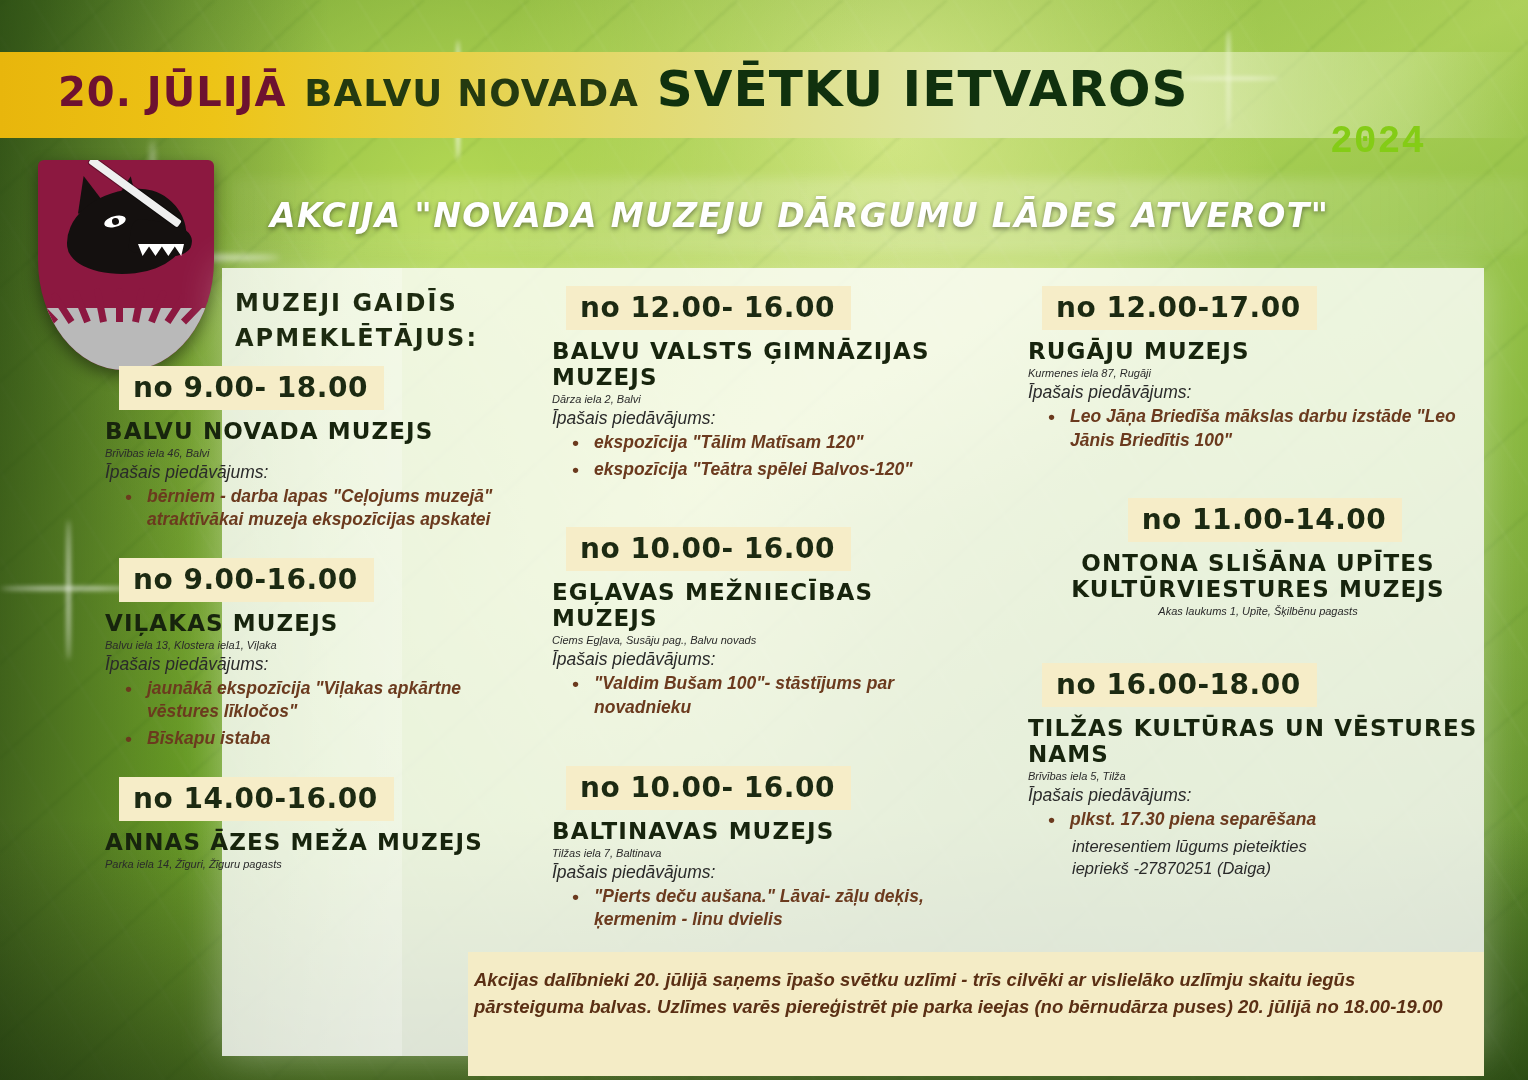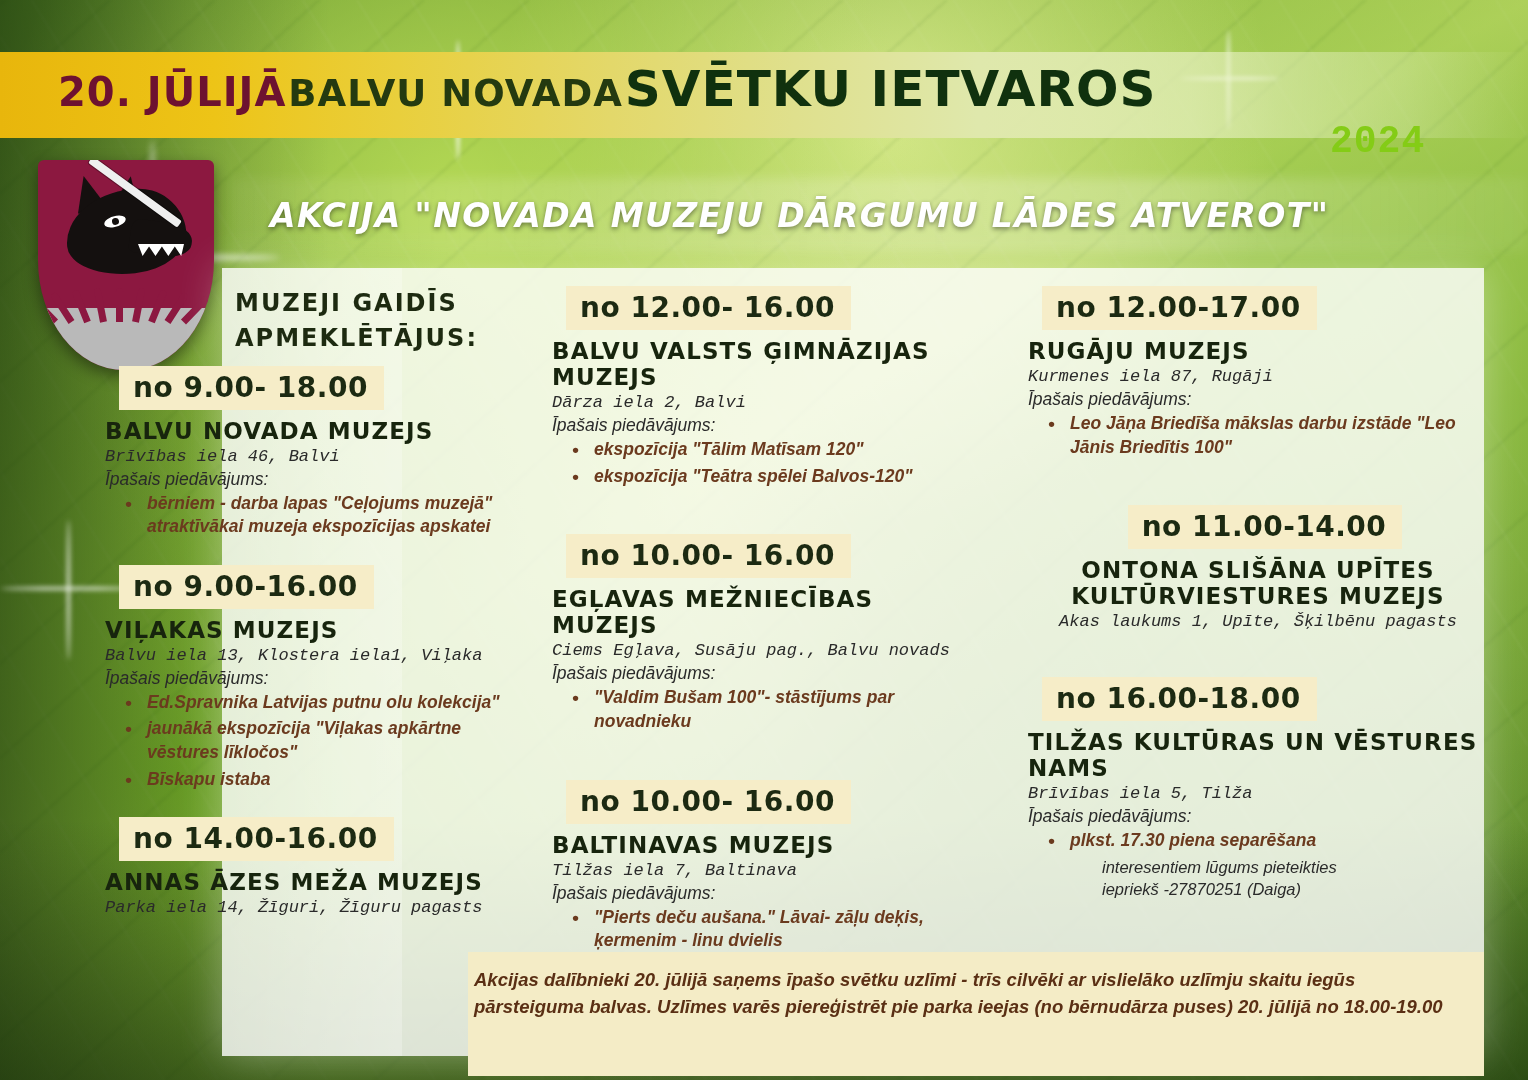--- a/index.html
+++ b/index.html
@@ -56,21 +56,21 @@
     background: linear-gradient(90deg,
        #e8b60c 0%, #edc417 14%, #e9cf3c 26%,
        #e3d86a 40%, #dfe08d 52%, #dfe8ac 64%,
        rgba(230,240,190,0.72) 78%, rgba(235,245,205,0.30) 92%, rgba(235,245,205,0.0) 100%);
   }
   .header-text {
     position: absolute;
     left: 58px; top: 60px;
     display: flex;
     align-items: baseline;
-    gap: 2px;
+    gap: 18px;
     white-space: nowrap;
   }
   .h-date {
     font-family: "DejaVu Sans", sans-serif;
     font-weight: bold;
     font-size: 40px;
     letter-spacing: 1px;
     color: #6d1230;
   }
   .h-mid {
@@ -297,23 +297,23 @@
   }
   .museum {
     font-family: "DejaVu Sans", sans-serif;
     font-weight: bold;
     font-size: 23px;
     letter-spacing: 1.1px;
     color: #17240d;
     margin: 2px 0 3px 0;
   }
   .addr {
-    font-family: Liberation Mono, monospace;
+    font-family: Liberation Sans, sans-serif;
     font-style: italic;
-    font-size: 17px;
+    font-size: 11px;
     color: #2a2a2a;
     margin: 0 0 3px 0;
   }
   .offer-label {
     font-family: "Liberation Sans", sans-serif;
     font-style: italic;
     font-size: 17.5px;
     color: #2a2a2a;
     margin: 0 0 2px 0;
   }
@@ -339,21 +339,21 @@
     left: -14px;
     top: -1px;
     font-size: 19px;
     color: #6b3a1e;
   }
   .note {
     font-family: "Liberation Sans", sans-serif;
     font-style: italic;
     font-size: 16.5px;
     color: #2a2a2a;
-    margin: 2px 0 0 74px;
+    margin: 2px 0 0 44px;
     line-height: 1.35;
   }
 
   
   .footer {
     position: absolute;
     left: 468px; top: 952px;
     width: 1016px;
     height: 124px;
     background: #f4ecc6;
@@ -434,21 +434,20 @@
       <li>bērniem - darba lapas "Ceļojums muzejā" atraktīvākai muzeja ekspozīcijas apskatei</li>
     </ul>
   </div>
 
   <div class="entry">
     <div class="time">no 9.00-16.00</div>
     <div class="museum">VIĻAKAS MUZEJS</div>
     <div class="addr">Balvu iela 13, Klostera iela1, Viļaka</div>
     <div class="offer-label">Īpašais piedāvājums:</div>
     <ul class="offers">
-      <li>Ed.Spravnika Latvijas putnu olu kolekcija"</li>
       <li>jaunākā ekspozīcija "Viļakas apkārtne vēstures līkločos"</li>
       <li>Bīskapu istaba</li>
     </ul>
   </div>
 
   <div class="entry">
     <div class="time">no 14.00-16.00</div>
     <div class="museum">ANNAS ĀZES MEŽA MUZEJS</div>
     <div class="addr">Parka iela 14, Žīguri, Žīguru pagasts</div>
   </div>

